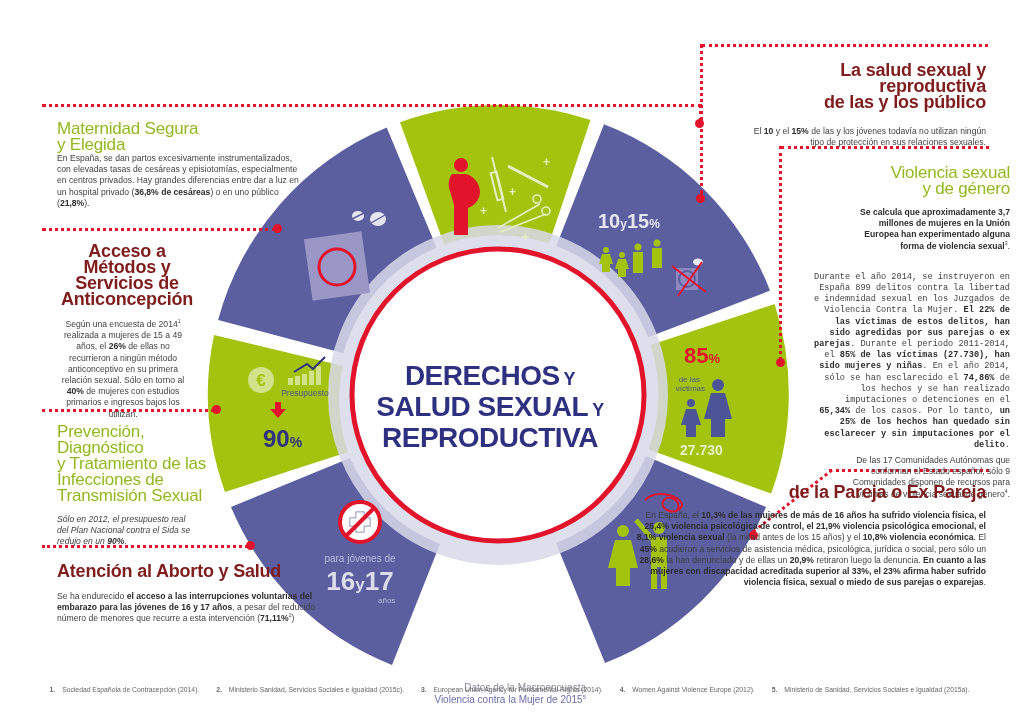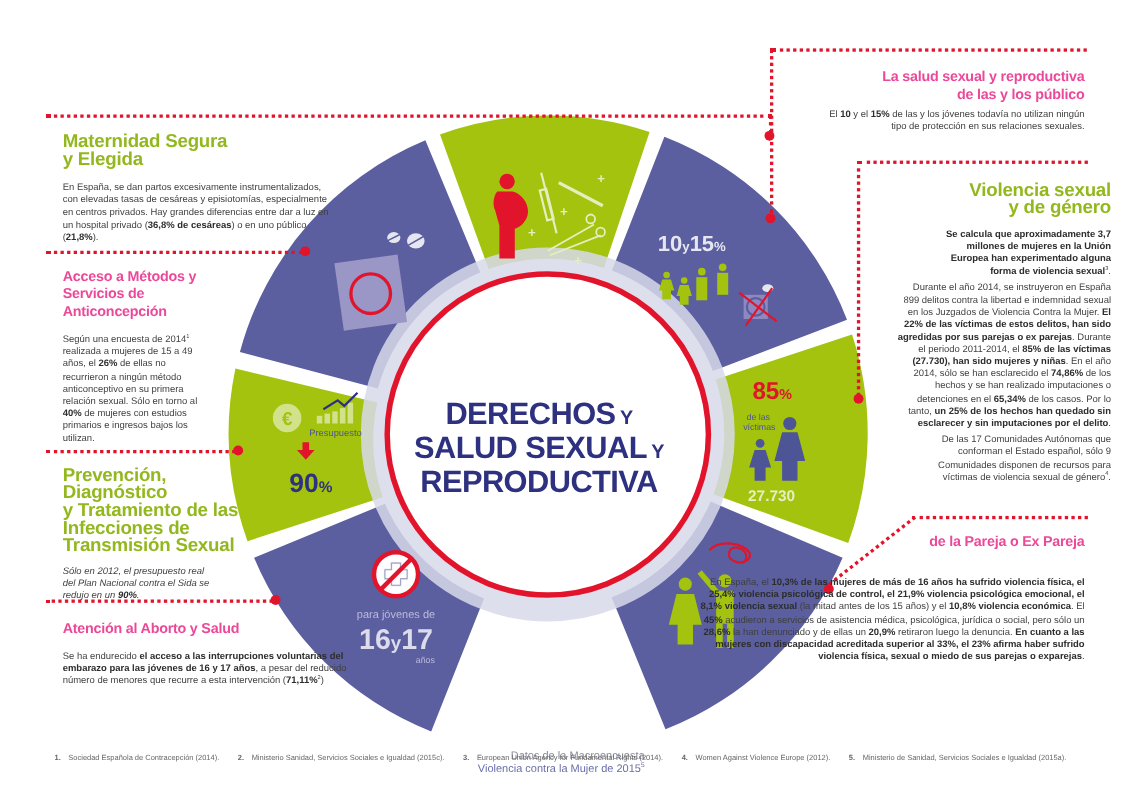--- a/index.html
+++ b/index.html
@@ -1,20 +1,20 @@
 <!DOCTYPE html>
 <html><head>
 <meta charset="utf-8">
 <style>
   * { margin:0; padding:0; box-sizing:border-box; }
   html, body { width:1024px; height:724px; background:#ffffff; overflow:hidden; }
   body { position:relative; font-family:"Liberation Sans", "DejaVu Sans", sans-serif; color:#3b3b3b; }
   .abs { position:absolute; }
-  .h-green { color:#93b81e; font-weight:700; font-size:17px; line-height:16px; letter-spacing:-0.2px; }
-  .h-blue { color:#ec4899; font-weight:700; font-size:13px; line-height:16px; letter-spacing:-0.2px; }
+  .h-green { color:#93b81e; font-weight:400; font-size:17px; line-height:16px; letter-spacing:-0.2px; }
+  .h-blue { color:#7f1d1d; font-weight:700; font-size:18px; line-height:16px; letter-spacing:-0.2px; }
   .body-txt { font-size:8.6px; line-height:11.2px; color:#3f3f3f; }
   .body-txt b { font-weight:700; color:#2d2d2d; }
   .right { text-align:right; }
   .dots-h { position:absolute; height:0; border-top:3px dotted #e2142b; }
   .dots-v { position:absolute; width:0; border-left:3px dotted #e2142b; }
   .dot-end { position:absolute; width:9px; height:9px; border-radius:50%; background:#e2142b; }
   svg text { font-family:"Liberation Sans", "DejaVu Sans", sans-serif; }
   .footnotes { left:0; top:686px; width:1024px; text-align:center; font-size:6.8px; color:#666; }
   .footnotes span { margin:0 5px; }
   .footnotes b { font-weight:700; }
@@ -182,26 +182,26 @@
 
 <div class="dots-h" style="left:829px;top:469px;width:160px;"></div>
 <div class="abs" style="left:758px;top:469px;width:100px;height:0;border-top:3px dotted #e2142b;transform-origin:100% 0;transform:rotate(-38deg);left:731px;"></div>
 <div class="dot-end" style="left:749px;top:531px;"></div>
 
 <div class="abs" style="left:57px;top:121px;width:250px;">
   <div class="h-green">
     <div>Maternidad Segura</div>
     <div>y Elegida</div>
   </div>
-  <p class="body-txt" style="margin-top:12px;">
+  <p class="body-txt" style="">
     <span>En España, se dan partos excesivamente instrumentalizados, con elevadas tasas de cesáreas y episiotomías, especialmente en centros privados. Hay grandes diferencias entre dar a luz en un hospital privado (</span><b>36,8% de cesáreas</b><span>) o en uno público (</span><b>21,8%</b><span>).</span>
   </p>
 </div>
 
-<div class="abs" style="left:57px;top:243px;width:140px;">
+<div class="abs" style="left:57px;top:243px;width:140px;text-align:center;">
   <div class="h-blue">
     <div>Acceso a Métodos y</div>
     <div>Servicios de</div>
     <div>Anticoncepción</div>
   </div>
   <p class="body-txt" style="margin-top:12px;width:132px;">
     <span>Según una encuesta de 2014</span><sup>1</sup><span> realizada a mujeres de 15 a 49 años, el </span><b>26%</b><span> de ellas no recurrieron a ningún método anticonceptivo en su primera relación sexual. Sólo en torno al </span><b>40%</b><span> de mujeres con estudios primarios e ingresos bajos los utilizan.</span>
   </p>
 </div>
 
@@ -224,46 +224,46 @@
   <p class="body-txt" style="margin-top:12px;width:262px;">
     <span>Se ha endurecido </span><b>el acceso a las interrupciones voluntarias del embarazo para las jóvenes de 16 y 17 años</b><span>, a pesar del reducido número de menores que recurre a esta intervención (</span><b>71,11%</b><sup>2</sup><span>)</span>
   </p>
 </div>
 
 <div class="abs right" style="left:740px;top:62px;width:246px;">
   <div class="h-blue">
     <div>La salud sexual y reproductiva</div>
     <div>de las y los público</div>
   </div>
-  <p class="body-txt" style="margin-top:4px;">
+  <p class="body-txt" style="margin-top:16px;">
     <span>El </span><b>10</b><span> y el </span><b>15%</b><span> de las y los jóvenes todavía no utilizan ningún tipo de protección en sus relaciones sexuales.</span>
   </p>
 </div>
 
 <div class="abs right" style="left:814px;top:165px;width:196px;">
   <div class="h-green">
     <div>Violencia sexual</div>
     <div>y de género</div>
   </div>
   <p class="body-txt" style="margin-top:10px;padding-left:28px;">
     <b>Se calcula que aproximadamente 3,7 millones de mujeres en la Unión Europea han experimentado alguna forma de violencia sexual</b><sup>3</sup><span>.</span>
   </p>
-  <p class="body-txt" style="margin-top:4px;">
+  <p class="body-txt" style="margin-top:20px;font-family:Liberation Mono, monospace;">
     <span>Durante el año 2014, se instruyeron en España 899 delitos contra la libertad e indemnidad sexual en los Juzgados de Violencia Contra la Mujer. </span><b>El 22% de las víctimas de estos delitos, han sido agredidas por sus parejas o ex parejas</b><span>. Durante el periodo 2011-2014, el </span><b>85% de las víctimas (27.730), han sido mujeres y niñas</b><span>. En el año 2014, sólo se han esclarecido el </span><b>74,86%</b><span> de los hechos y se han realizado imputaciones o detenciones en el </span><b>65,34%</b><span> de los casos. Por lo tanto, </span><b>un 25% de los hechos han quedado sin esclarecer y sin imputaciones por el delito</b><span>.</span>
   </p>
   <p class="body-txt" style="margin-top:4px;padding-left:10px;">
     <span>De las 17 Comunidades Autónomas que conforman el Estado español, sólo 9 Comunidades disponen de recursos para víctimas de violencia sexual de género</span><sup>4</sup><span>.</span>
   </p>
 </div>
 
 <div class="abs right" style="left:722px;top:484px;width:264px;">
   <div class="h-blue">
     <div>de la Pareja o Ex Pareja</div>
   </div>
-  <p class="body-txt" style="margin-top:24px;margin-left:-90px;">
+  <p class="body-txt" style="margin-top:10px;margin-left:-90px;">
     <span>En España, el </span><b>10,3% de las mujeres de más de 16 años ha sufrido violencia física, el 25,4% violencia psicológica de control, el 21,9% violencia psicológica emocional, el 8,1% violencia sexual</b><span> (la mitad antes de los 15 años) y el </span><b>10,8% violencia económica</b><span>. El </span><b>45%</b><span> acudieron a servicios de asistencia médica, psicológica, jurídica o social, pero sólo un </span><b>28,6%</b><span> la han denunciado y de ellas un </span><b>20,9%</b><span> retiraron luego la denuncia. </span><b>En cuanto a las mujeres con discapacidad acreditada superior al 33%, el 23% afirma haber sufrido violencia física, sexual o miedo de sus parejas o exparejas</b><span>.</span>
   </p>
 </div>
 
 <div class="abs right" style="left:400px;top:634px;width:186px;font-size:10px;line-height:12px;margin-top:48px;">
   <div style="color:#8a8a9a;">Datos de la Macroencuesta</div>
   <div style="color:#6a6eaa;"><span>Violencia contra la Mujer de 2015</span><sup>5</sup></div>
 </div>
 
 <div class="abs footnotes">

